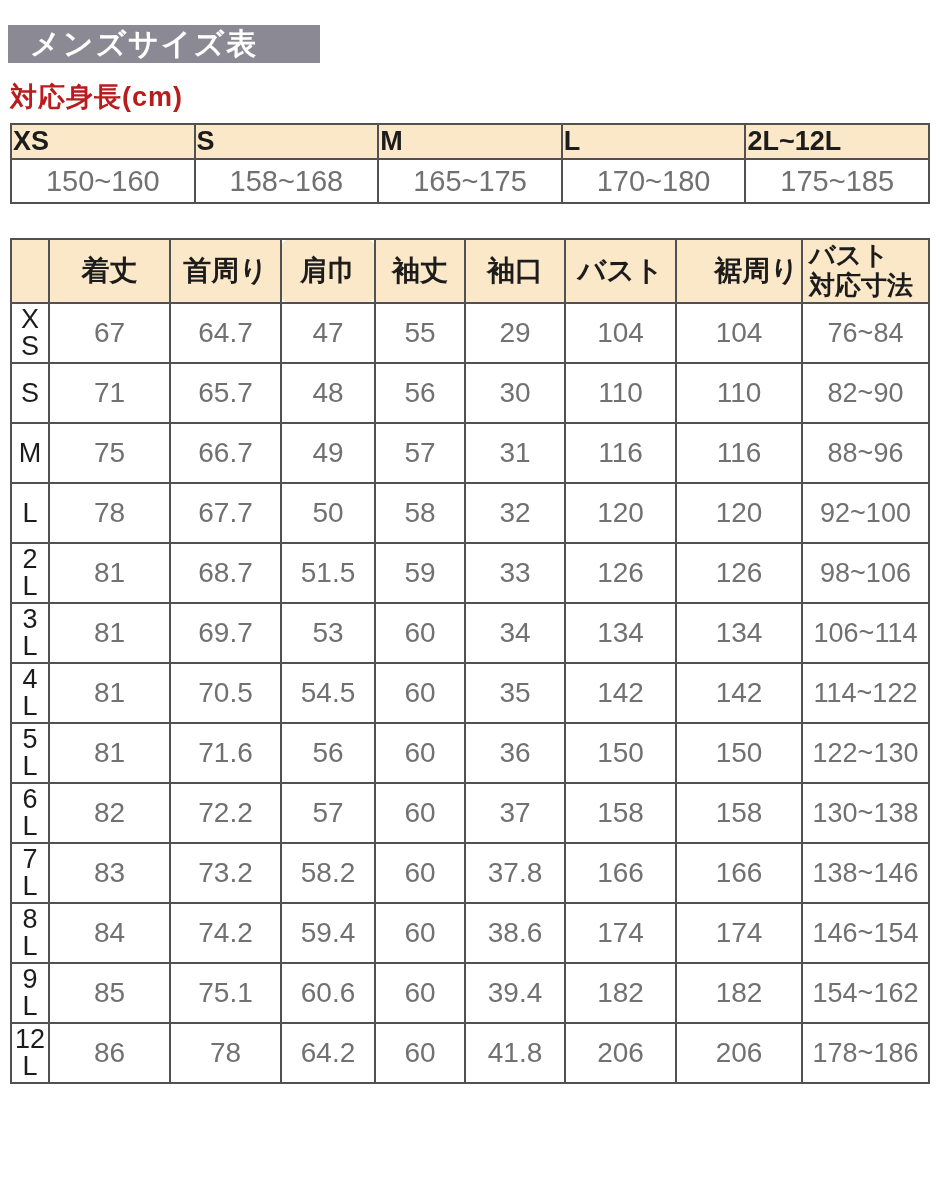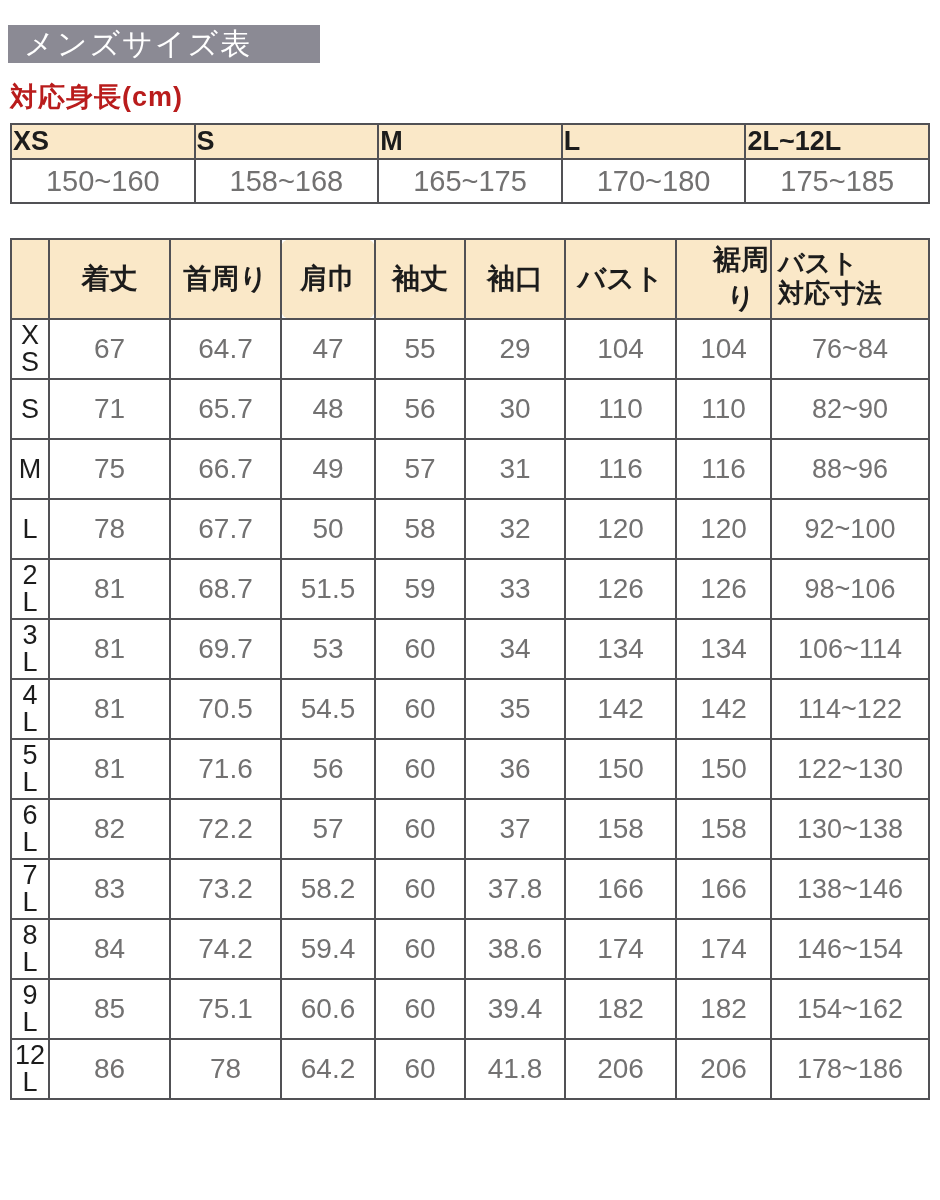--- a/index.html
+++ b/index.html
@@ -6,22 +6,22 @@
   body{
     width:940px;height:1200px;overflow:hidden;background:#ffffff;
     font-family:"Liberation Sans","DejaVu Sans",sans-serif;
     -webkit-font-smoothing:antialiased;
   }
   .page{position:relative;width:940px;height:1200px;}
 
   
   .title-bar{
     margin:25px 0 0 8px;width:312px;height:38px;box-sizing:border-box;
-    background:#8b8a94;color:#ffffff;font-size:30px;font-weight:normal;
-    line-height:38px;padding-left:16px;letter-spacing:2px;
+    background:#8b8a94;color:#ffffff;font-size:30px;font-weight:bold;
+    line-height:38px;padding-left:22px;letter-spacing:2px;
   }
 
   
   .height-label{
     margin:16px 0 8px 10px;font-size:27px;font-weight:bold;color:#b91c1c;
     letter-spacing:1px;
   }
 
   table{border-collapse:collapse;table-layout:fixed;}
   th,td{border:2px solid #515155;box-sizing:border-box;}
@@ -47,21 +47,21 @@
     white-space:pre-line;text-align:left;padding-left:6px;
     font-size:26px;line-height:1.15;
   }
   .size-table thead th:nth-child(1){width:38px;}
   .size-table thead th:nth-child(2){width:121px;}
   .size-table thead th:nth-child(3){width:111px;}
   .size-table thead th:nth-child(4){width:94px;border-radius:9px;}
   .size-table thead th:nth-child(5){width:90px;}
   .size-table thead th:nth-child(6){width:100px;}
   .size-table thead th:nth-child(7){width:111px;}
-  .size-table thead th:nth-child(8){width:95px;padding-left:36px;}
+  .size-table thead th:nth-child(8){width:126px;padding-left:36px;}
   .size-table tbody tr{height:60px;}
   .size-table tbody td{
     background:#ffffff;font-size:28px;color:#727171;text-align:center;
     vertical-align:middle;
   }
   .size-table tbody td.size-label{
     white-space:pre-line;line-height:1.0;font-size:27px;color:#1c1c1c;
     text-align:center;padding:0 1px;
   }
   .size-table tbody td.range-col{font-size:27px;letter-spacing:0;}

